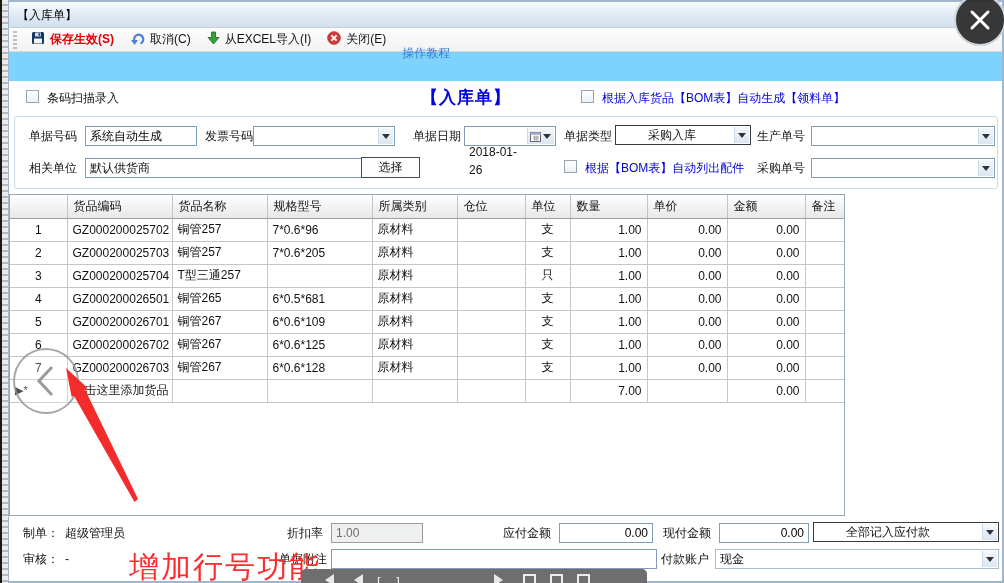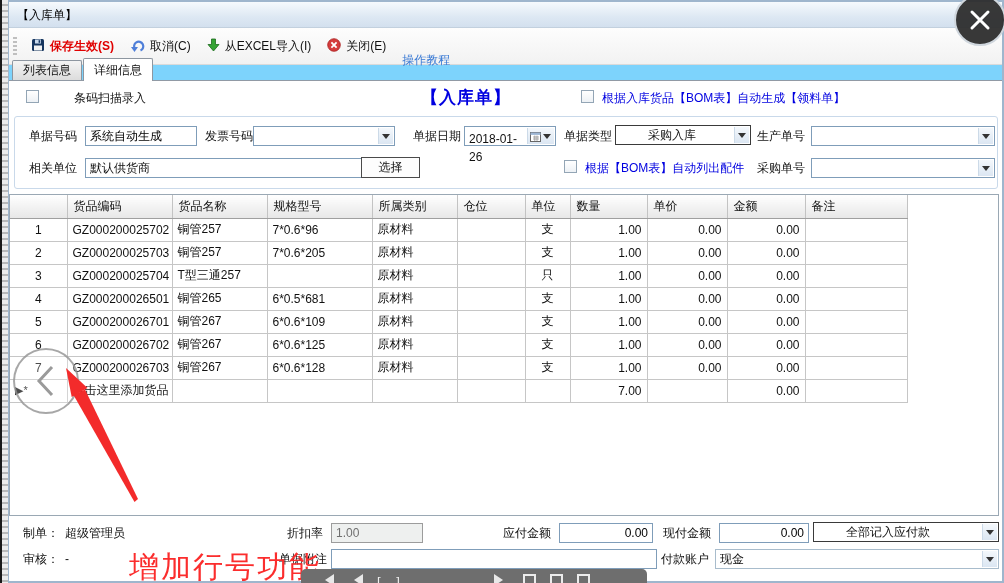--- a/index.html
+++ b/index.html
@@ -13,21 +13,21 @@
     border-left:2px solid #1a1a1a; }
 
   
   .win { position:absolute; left:8px; top:0; width:996px; height:583px;
     background:#7dd3fc; border:2px solid #9fb6cd; border-left:1px solid #9fb6cd; }
 
   .titlebar { position:absolute; left:0; top:0; right:0; height:26px;
     background:linear-gradient(#f6fafd,#dde8f3 60%,#d3e0ee);
     border-bottom:1px solid #c2d0de; line-height:26px; padding-left:8px; color:#000; }
 
-  .toolbar { position:absolute; left:0; top:26px; right:0; height:37px;
+  .toolbar { position:absolute; left:0; top:26px; right:0; height:24px;
     background:linear-gradient(#fdfdfd,#f2f2f2); border-bottom:1px solid #dadada;
     display:flex; align-items:center; padding-left:4px; }
   .grip { width:4px; height:18px; margin-right:6px;
     background:repeating-linear-gradient(#bfbfbf 0 2px, transparent 2px 4px); }
   .tbtn { display:flex; align-items:center; gap:5px; padding:3px 8px; cursor:default; }
   .tbtn span.lab { white-space:nowrap; }
   .save-lab { color:#e00000; font-weight:bold; }
   .link { color:#3a7ad4; padding:3px 8px;margin-top:28px; }
 
   .tabstrip { position:absolute; left:0; top:55px; right:0; height:24px;
@@ -54,31 +54,31 @@
 
   .combo { position:absolute; height:20px; border:1px solid #7f9db9; background:#fff;
     line-height:18px; padding:0 19px 0 4px; white-space:nowrap; overflow:hidden; }
   .combo.dark { border-color:#3a3a3a;padding-left:32px; }
   .combo .arr { position:absolute; right:1px; top:1px; bottom:1px; width:15px;
     background:linear-gradient(#f4f8fc,#dbe6f2); border-left:1px solid #ccdae8; }
   .combo .arr::after { content:""; position:absolute; left:3px; top:6px;
     border:4px solid transparent; border-top:5px solid #333; }
 
   .datefield { position:absolute; height:20px; border:1px solid #7f9db9; background:#fff;
-    line-height:18px; padding:3px 30px 0 4px; }
+    line-height:18px; padding:16px 30px 0 4px; }
   .datefield .calwrap { position:absolute; right:1px; top:1px; bottom:1px; width:27px;
     display:flex; align-items:center; gap:2px; padding-left:2px;
     background:linear-gradient(#f4f8fc,#dbe6f2); border-left:1px solid #ccdae8; }
   .tri { width:0; height:0; border:4px solid transparent; border-top:5px solid #333; margin-top:4px; }
 
   .pushbtn { position:absolute; height:21px; border:1px solid #4a4a4a; background:#fdfdfd;
     text-align:center; line-height:19px; }
 
   
-  .gridbox { position:absolute; left:0px; top:113px; width:990px; height:322px;
+  .gridbox { position:absolute; left:0px; top:113px; width:836px; height:322px;
     border:1px solid #9aa8b4; background:#fff; overflow:hidden; }
   table.grid { border-collapse:collapse; table-layout:fixed; width:897px; }
   table.grid th { background:linear-gradient(#ffffff,#e7e7e7); font-weight:normal; text-align:left;
     border-right:1px solid #c3c3c3; border-bottom:1px solid #9f9f9f; height:23px; padding:0 6px; }
   table.grid th:first-child { text-align:center; padding:0; }
   table.grid td { height:23px; border-right:1px solid #c6c6c6; border-bottom:1px solid #c6c6c6;
     padding:0 5px; white-space:nowrap; overflow:hidden; background:#fff; }
   td.rownum { background:linear-gradient(#fdfdfd,#e9e9e9); text-align:center;
     border-right:1px solid #ababab; border-bottom:1px solid #b5b5b5; }
   td.addnum { background:#79c3ea; text-align:left; padding:0 3px;
@@ -151,29 +151,25 @@
         <svg width="14" height="14" viewBox="0 0 14 14">
             <circle cx="7" cy="7" r="6.3" fill="#d53c3c" stroke="#a82020" stroke-width="0.8"></circle>
             <path d="M4.4 4.4 L9.6 9.6 M9.6 4.4 L4.4 9.6" stroke="#fff" stroke-width="1.8"></path>
           </svg>
       </span>
       <span class="lab">关闭(E)</span>
     </div>
     <a class="link">操作教程</a>
   </div>
 
-  <div class="tabstrip">
-    <div class="tab">列表信息</div>
-    <div class="tab active">详细信息</div>
-  </div>
 
   <div class="content">
 
     <span class="abs" style="left:17px;top:9px;"><span class="cb"></span></span>
-    <span class="lbl" style="left:38px;top:7px;margin-left:27px;">条码扫描录入</span>
+    <span class="lbl" style="left:38px;top:7px;">条码扫描录入</span>
     <span class="abs form-title" style="left:392px;top:5px;width:130px;text-align:center;">【入库单】</span>
     <span class="abs" style="left:572px;top:9px;"><span class="cb"></span></span>
     <span class="lbl blue" style="left:593px;top:7px;">根据入库货品【BOM表】自动生成【领料单】</span>
 
     <div class="fieldbox">
       <span class="lbl" style="left:14px;top:9px;">单据号码</span>
       <input class="tin" style="left: 70px; top: 9px; width: 112px;" value="系统自动生成">
       <span class="lbl" style="left:190px;top:9px;">发票号码</span>
       <div class="combo" style="left:238px;top:9px;width:142px;"><span></span><span class="arr"></span></div>
       <span class="lbl" style="left:398px;top:9px;">单据日期</span>

